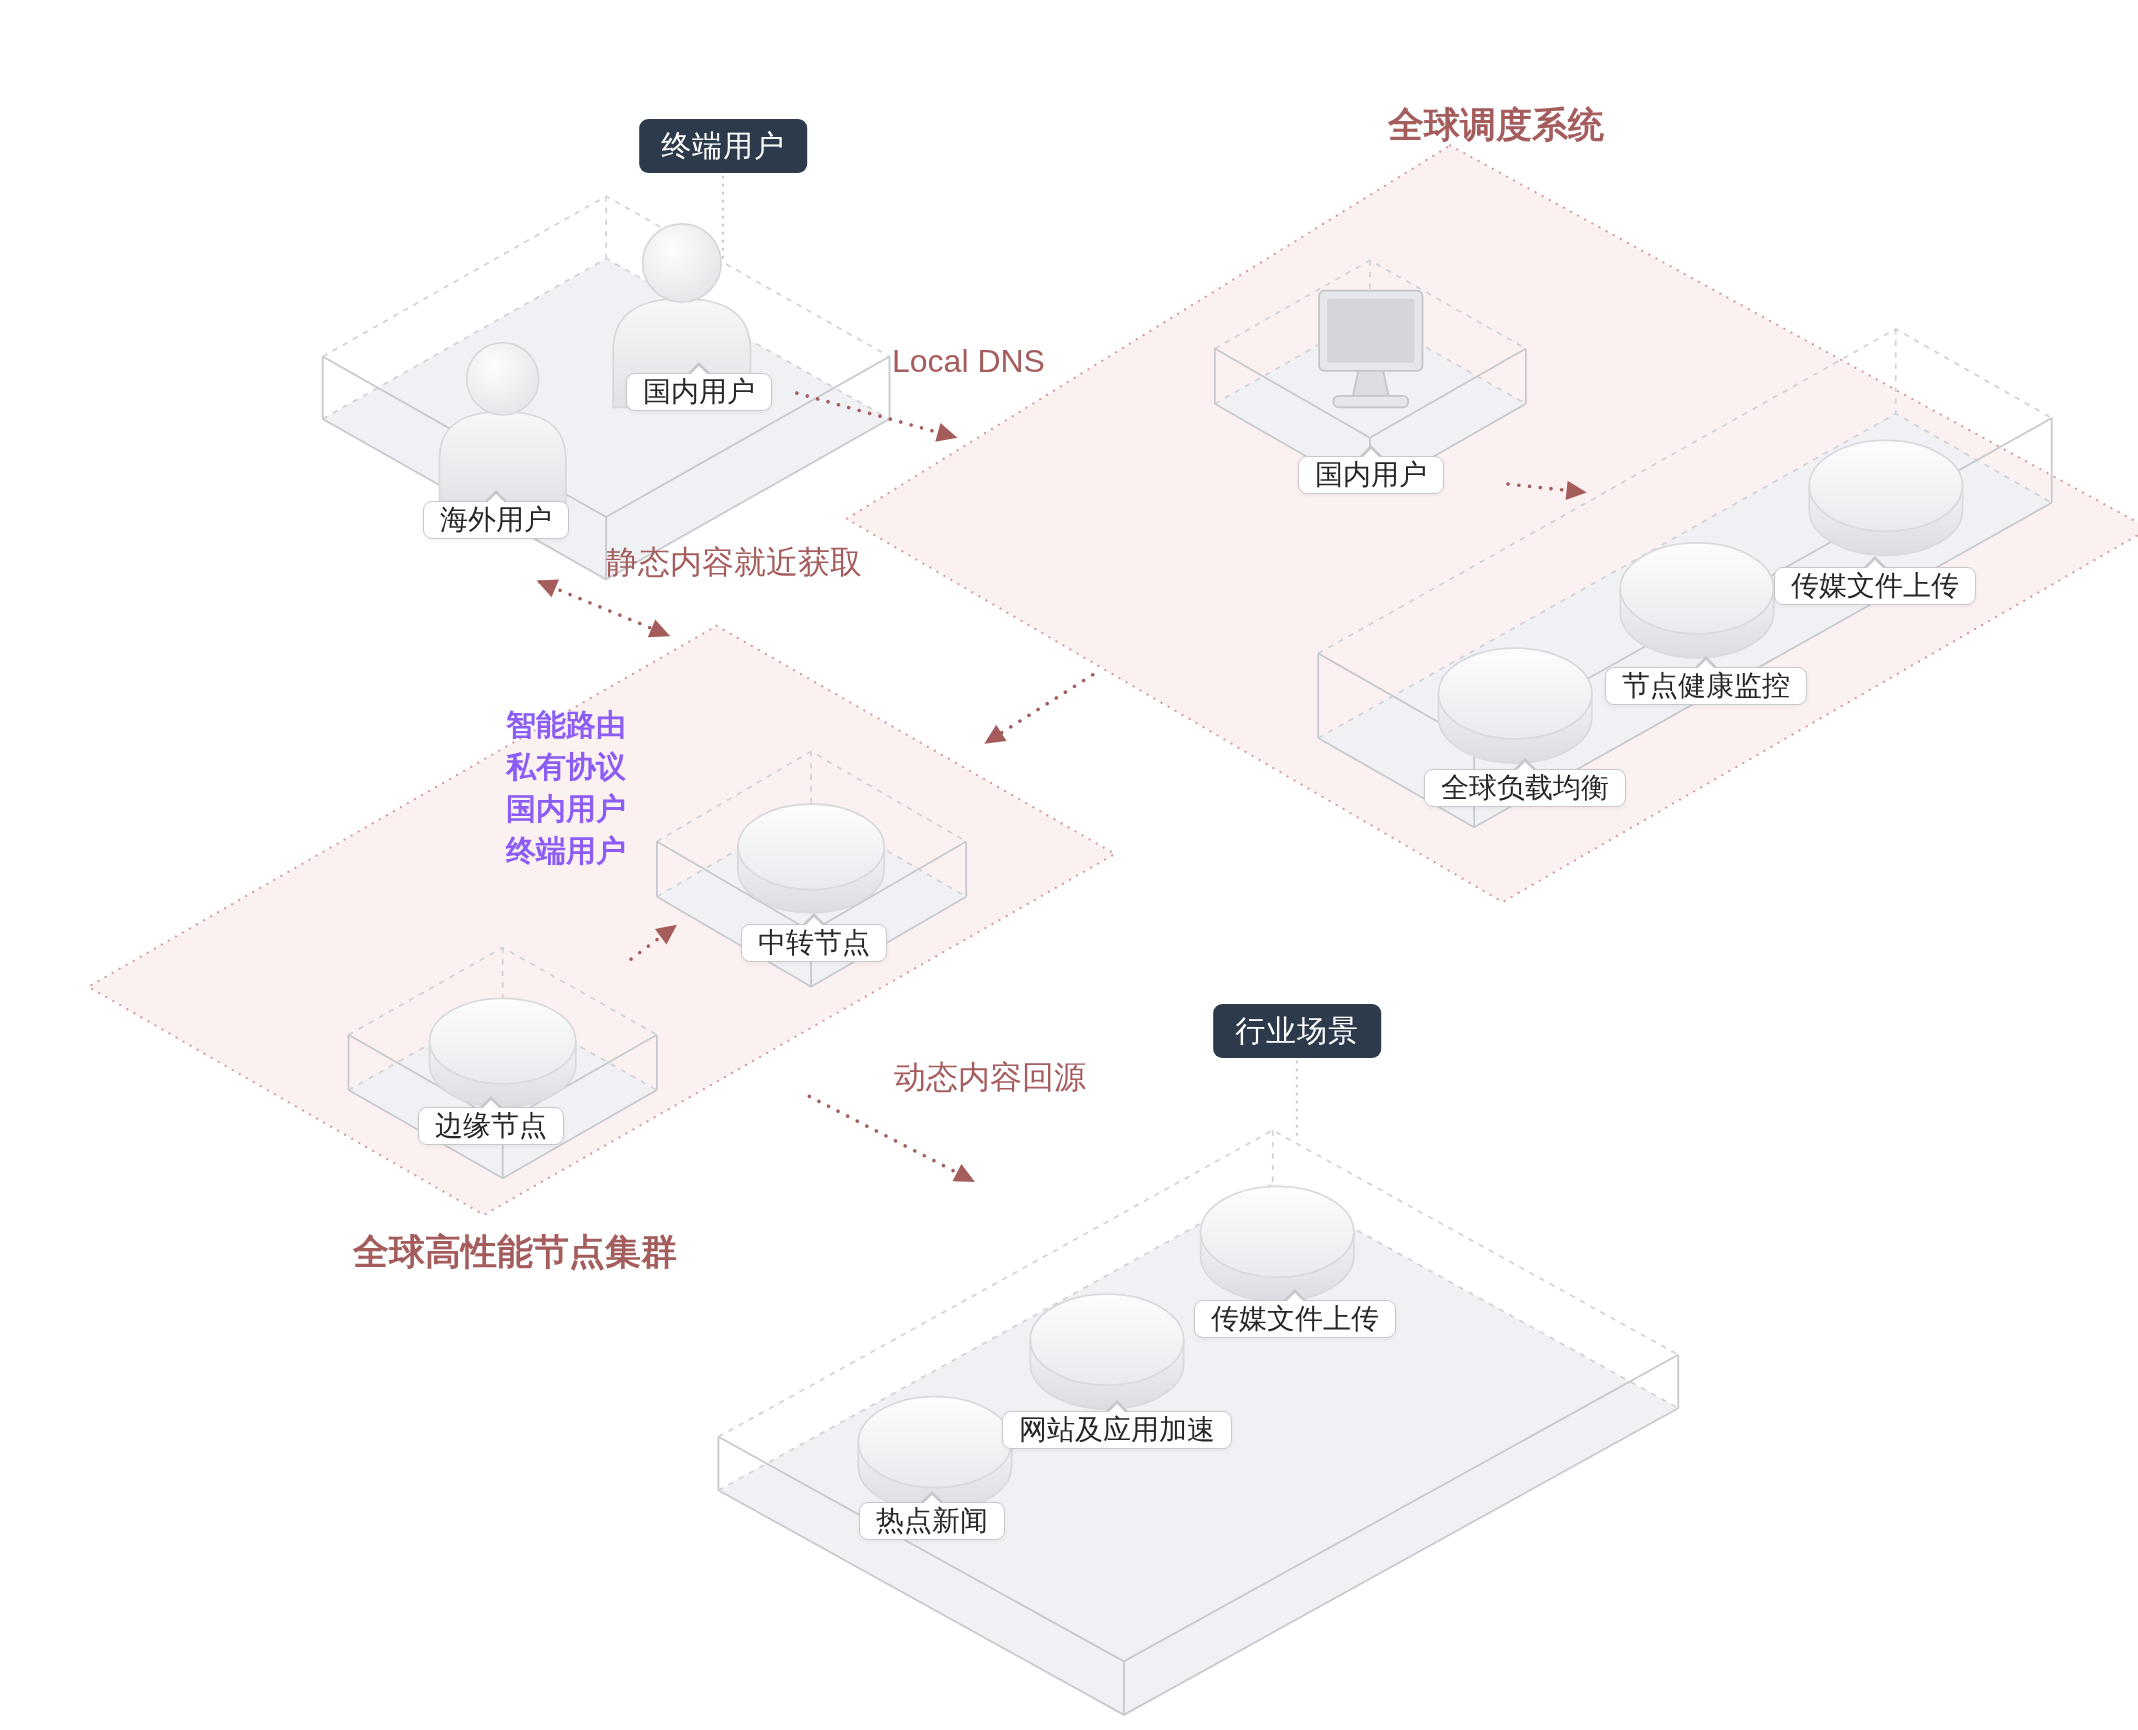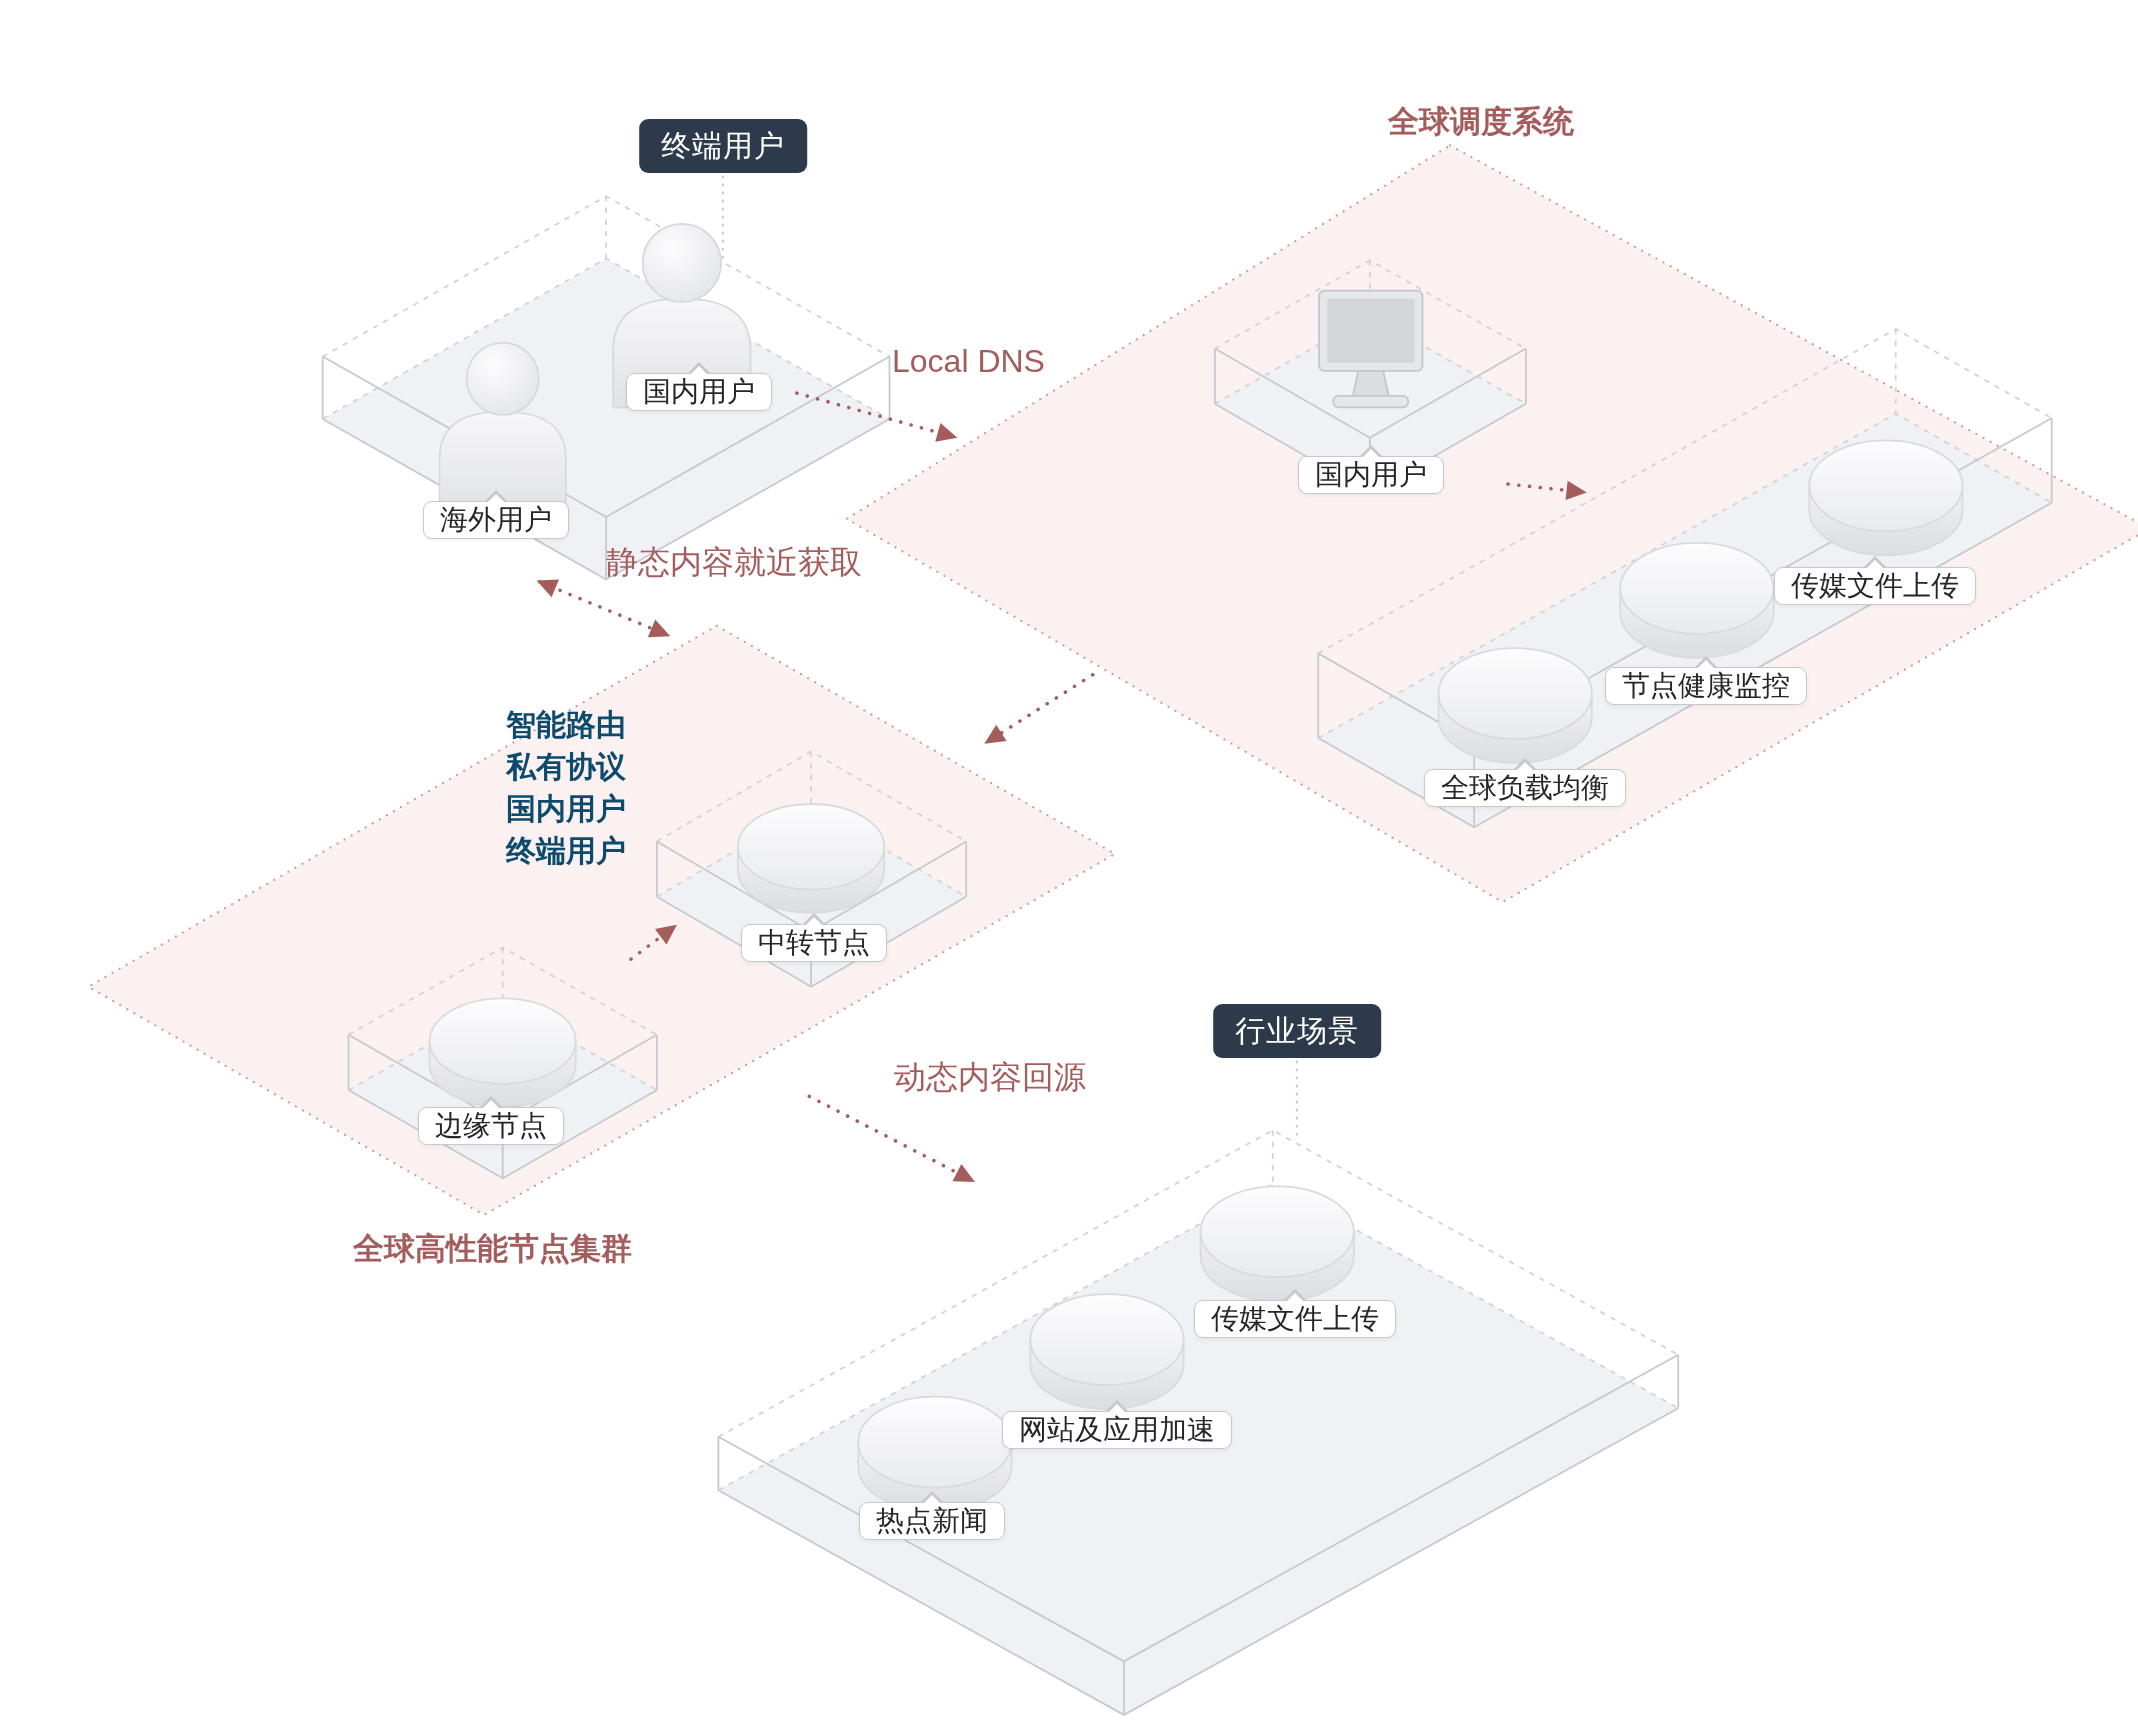--- a/index.html
+++ b/index.html
@@ -41,23 +41,23 @@
     content:"";position:absolute;top:-8px;left:50%;transform:translateX(-50%);
     border-left:9.8px solid transparent;border-right:9.8px solid transparent;
     border-bottom:9.8px solid #ffffff;
   }
   .badge{
     position:absolute;transform:translateX(-50%);
     background:#2D3A4B;color:#ffffff;border-radius:9px;
     padding:9px 22px;font-size:30px;font-weight:500;letter-spacing:0.9px;
     white-space:nowrap;line-height:1.2;
   }
-  .rtitle{position:absolute;font-size:31px;font-weight:700;color:#A55C5C;white-space:nowrap;line-height:1.1;}
+  .rtitle{position:absolute;font-size:36px;font-weight:700;color:#A55C5C;white-space:nowrap;line-height:1.1;}
   .flow{position:absolute;font-size:32px;font-weight:400;color:#A55C5C;white-space:nowrap;line-height:1.1;}
-  .features{position:absolute;font-size:30px;font-weight:700;color:#0c4a6e;line-height:42px;white-space:nowrap;text-align:right;}
+  .features{position:absolute;font-size:30px;font-weight:700;color:#8b5cf6;line-height:42px;white-space:nowrap;text-align:right;}
 </style>
 </head>
 <body>
 
 <div class="canvas">
 
   <svg class="scene" width="2139" height="1731" viewBox="0 0 2400 1942">
     <defs>
       <linearGradient id="gTop" x1="0" y1="0" x2="0" y2="1">
         <stop offset="0" stop-color="#FDFDFE"></stop>

